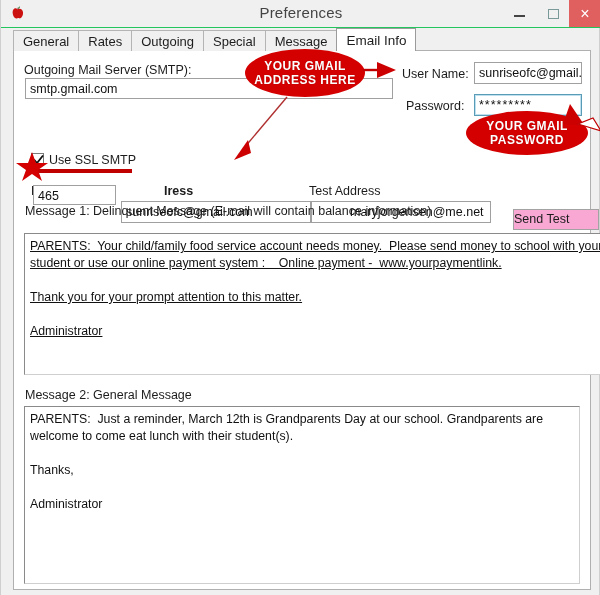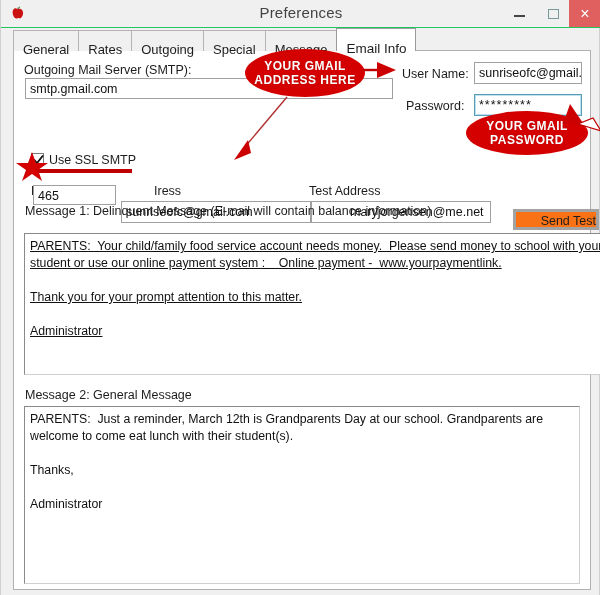--- a/index.html
+++ b/index.html
@@ -78,21 +78,21 @@
     position: absolute;
     left: 12px; top: 29px;
     height: 22px;
     display: flex;
     align-items: flex-end;
     z-index: 5;
   }
   .tab {
     height: 21px;
     line-height: 21px;
-    padding: 8px 9px;
+    padding: 0 9px;
     font-size: 13px;
     color: #1d1d1d;
     background: #f0f0f0;
     border: 1px solid #b4b4b4;
     border-bottom: none;
     margin-right: -1px;
     box-sizing: border-box;
     white-space: nowrap;
     cursor: default;
   }
@@ -165,26 +165,26 @@
     left: 17px; top: 118px;
     width: 101px; height: 4px;
     background: #c00000;
   }
 
   
   #send-test {
     position: absolute;
     left: 499px; top: 158px;
     width: 86px; height: 21px;
-    background: #f97316;
-    border: 3px solid #a3a3a3;
+    background: #f9a8d4;
+    border: 1px solid #a3a3a3;
     box-sizing: border-box;
     font-size: 12.5px;
     color: #1c1c1c;
-    text-align: right;
+    text-align: left;
     line-height: 19px;
     cursor: default;
   }
 
   
   .msgbox {
     position: absolute;
     background: #ffffff;
     border: 1px solid #8a8a8a;
     border-right-color: #cfcfcf;
@@ -260,21 +260,21 @@
           <path d="M2 6.5 L5 10 L11 2.5" stroke="#111" stroke-width="1.8" fill="none"></path>
         </svg>
       </span>
       <span id="ssl-label">Use SSL SMTP</span>
     </div>
     <div id="ssl-underline"></div>
 
     <div class="lbl" style="left:17px; top:133px;">Port</div>
     <div class="txtinput" style="left:19px; top:134px; width:83px; height:20px;">465</div>
 
-    <div class="lbl" style="left:140px; top:133px;">Iress</div>
+    <div class="lbl" style="left:150px; top:133px;font-weight:bold;">Iress</div>
     <div class="txtinput" style="left:107px; top:150px; width:190px; height:22px;">sunriseofc@gmail.com</div>
 
     <div class="lbl" style="left:295px; top:133px;">Test Address</div>
     <div class="txtinput" style="left:297px; top:150px; width:180px; height:22px;padding-left:38px;">maryjorgensen@me.net</div>
 
     <div id="send-test">Send Test</div>
 
     <div class="lbl" style="left:388px; top:16px;">User Name:</div>
     <div class="txtinput" style="left:460px; top:11px; width:108px; height:22px;">sunriseofc@gmail.c</div>
 

